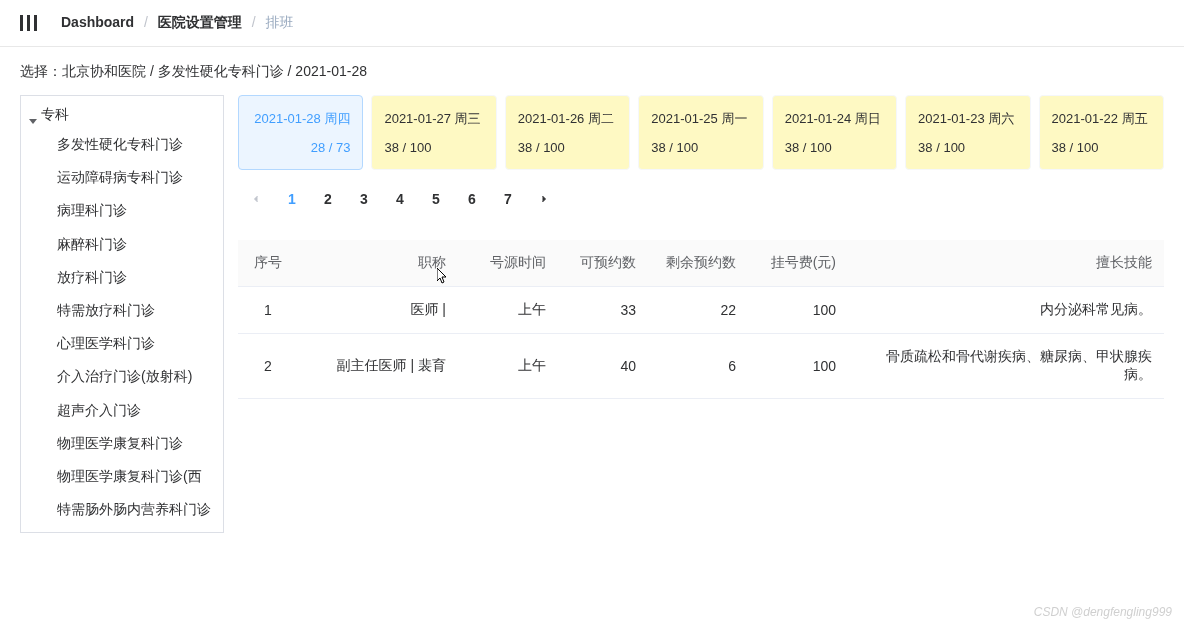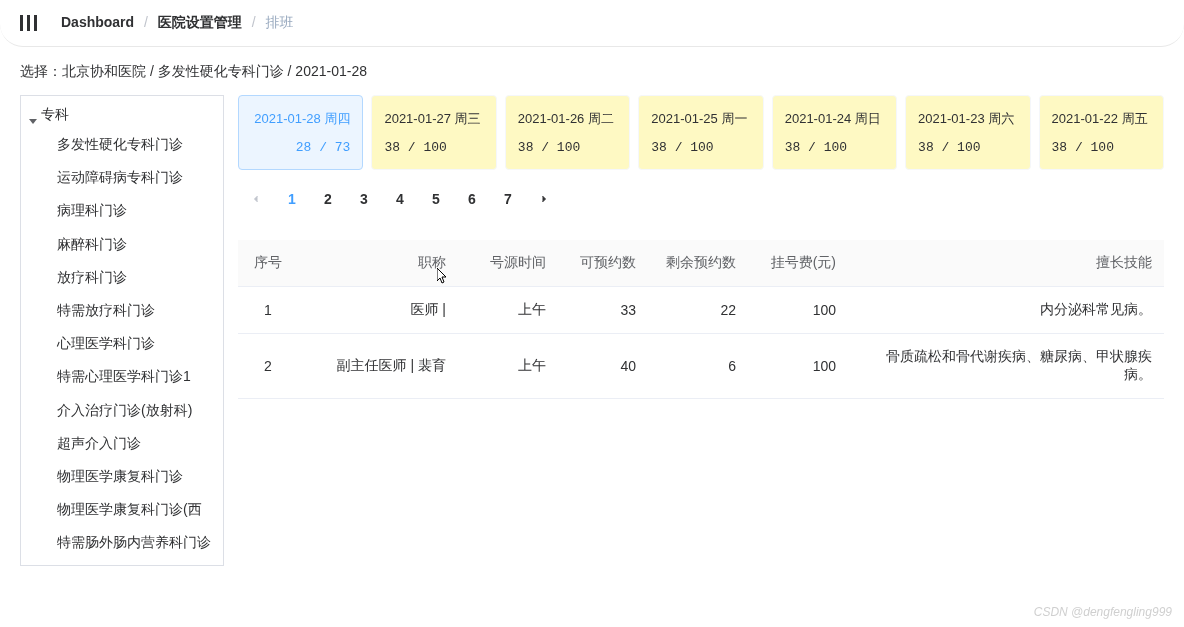--- a/index.html
+++ b/index.html
@@ -1,17 +1,17 @@
 <!DOCTYPE html>
 <html><head>
   <meta charset="utf-8">
   <style>
     * { box-sizing: border-box; margin: 0; padding: 0; }
     body { font-family: -apple-system, BlinkMacSystemFont, "Segoe UI", "PingFang SC", "Microsoft YaHei", sans-serif; font-size: 14px; color: #303133; background: #fff; }
-    .header { display: flex; align-items: center; padding: 14px 20px; border-bottom: 1px solid #e8e8e8; border-radius: 23px; }
+    .header { display: flex; align-items: center; padding: 14px 20px; border-bottom: 1px solid #e8e8e8; }
     .menu-icon-bars { display: flex; gap: 4px; }
     .menu-icon-bars .bar { width: 3px; height: 16px; background: #303133; }
     .breadcrumb { font-size: 14px; }
     .breadcrumb-item { color: #303133; font-weight: bold; }
     .breadcrumb-sep { margin: 0 6px; color: #c0c4cc; }
     .breadcrumb-item.last { color: #97a8be; font-weight: normal; }
     .content { padding: 12px 20px 20px 20px; }
     .selection-text { margin: 4px 0 14px 0; font-size: 14px; }
     .layout { display: flex; gap: 14px; }
     .sidebar { width: 204px; border: 1px solid #dcdfe6; background: #fff; max-height: 542px; overflow-y: auto; position: relative; }
@@ -19,21 +19,21 @@
     .sidebar::-webkit-scrollbar-thumb { background: #c0c4cc; border-radius: 3px; }
     .tree-root { padding: 6px 0; }
     .tree-parent { display: flex; align-items: flex-end; padding: 4px 8px; cursor: pointer; }
     .tree-caret { display: inline-block; width: 0; height: 0; border-left: 4px solid transparent; border-right: 4px solid transparent; border-top: 5px solid #606266; margin-right: 4px; }
     .tree-item { padding: 4px 8px 4px 36px; cursor: pointer; white-space: nowrap; overflow: hidden; color: #303133; line-height: 1.8; }
     .main { flex: 1; }
     .date-row { display: flex; gap: 8px; }
     .date-card { flex: 1; background: #fef9c3; border: 1px solid #f5f7fa; border-radius: 4px; padding: 14px 12px; cursor: pointer; }
     .date-card.active { background: #ecf5ff; border: 1px solid #b3d8ff; color: #409eff; text-align: right; }
     .date-card .d-title { font-size: 13px; margin-bottom: 12px; }
-    .date-card .d-count { font-size: 13px; font-family: Liberation Mono, monospace; }
+    .date-card .d-count { font-size: 13px; }
     .pagination { display: flex; align-items: center; gap: 0; margin-top: 10px; padding: 4px 0; }
     .pg-btn { min-width: 36px; height: 30px; display: flex; align-items: center; justify-content: center; font-size: 14px; cursor: pointer; color: #303133; font-weight: bold; }
     .pg-btn.active { color: #409eff; }
     .pg-btn.disabled { color: #c0c4cc; cursor: not-allowed; }
     .pg-arrow svg { width: 12px; height: 12px; }
     .table { width: 100%; border-collapse: collapse; margin-top: 22px; }
     .table th, .table td { text-align: right; padding: 14px 12px; border-bottom: 1px solid #ebeef5; font-size: 14px; }
     .table th { background: #fafafa; color: #606266; font-weight: normal; }
     .table td { color: #303133; }
     .table td.idx { text-align: center; width: 60px; }
@@ -72,21 +72,20 @@
           <span>专科</span>
         </div>
         <div id="tree-children">
             <div class="tree-item">多发性硬化专科门诊</div>
             <div class="tree-item">运动障碍病专科门诊</div>
             <div class="tree-item">病理科门诊</div>
             <div class="tree-item">麻醉科门诊</div>
             <div class="tree-item">放疗科门诊</div>
             <div class="tree-item">特需放疗科门诊</div>
             <div class="tree-item">心理医学科门诊</div>
-            <div class="tree-item">特需心理医学科门诊1</div>
             <div class="tree-item">介入治疗门诊(放射科)</div>
             <div class="tree-item">超声介入门诊</div>
             <div class="tree-item">物理医学康复科门诊</div>
             <div class="tree-item">物理医学康复科门诊(西</div>
             <div class="tree-item">特需肠外肠内营养科门诊</div>
           </div>
       </div>
     </div>
 
     <div class="main">

